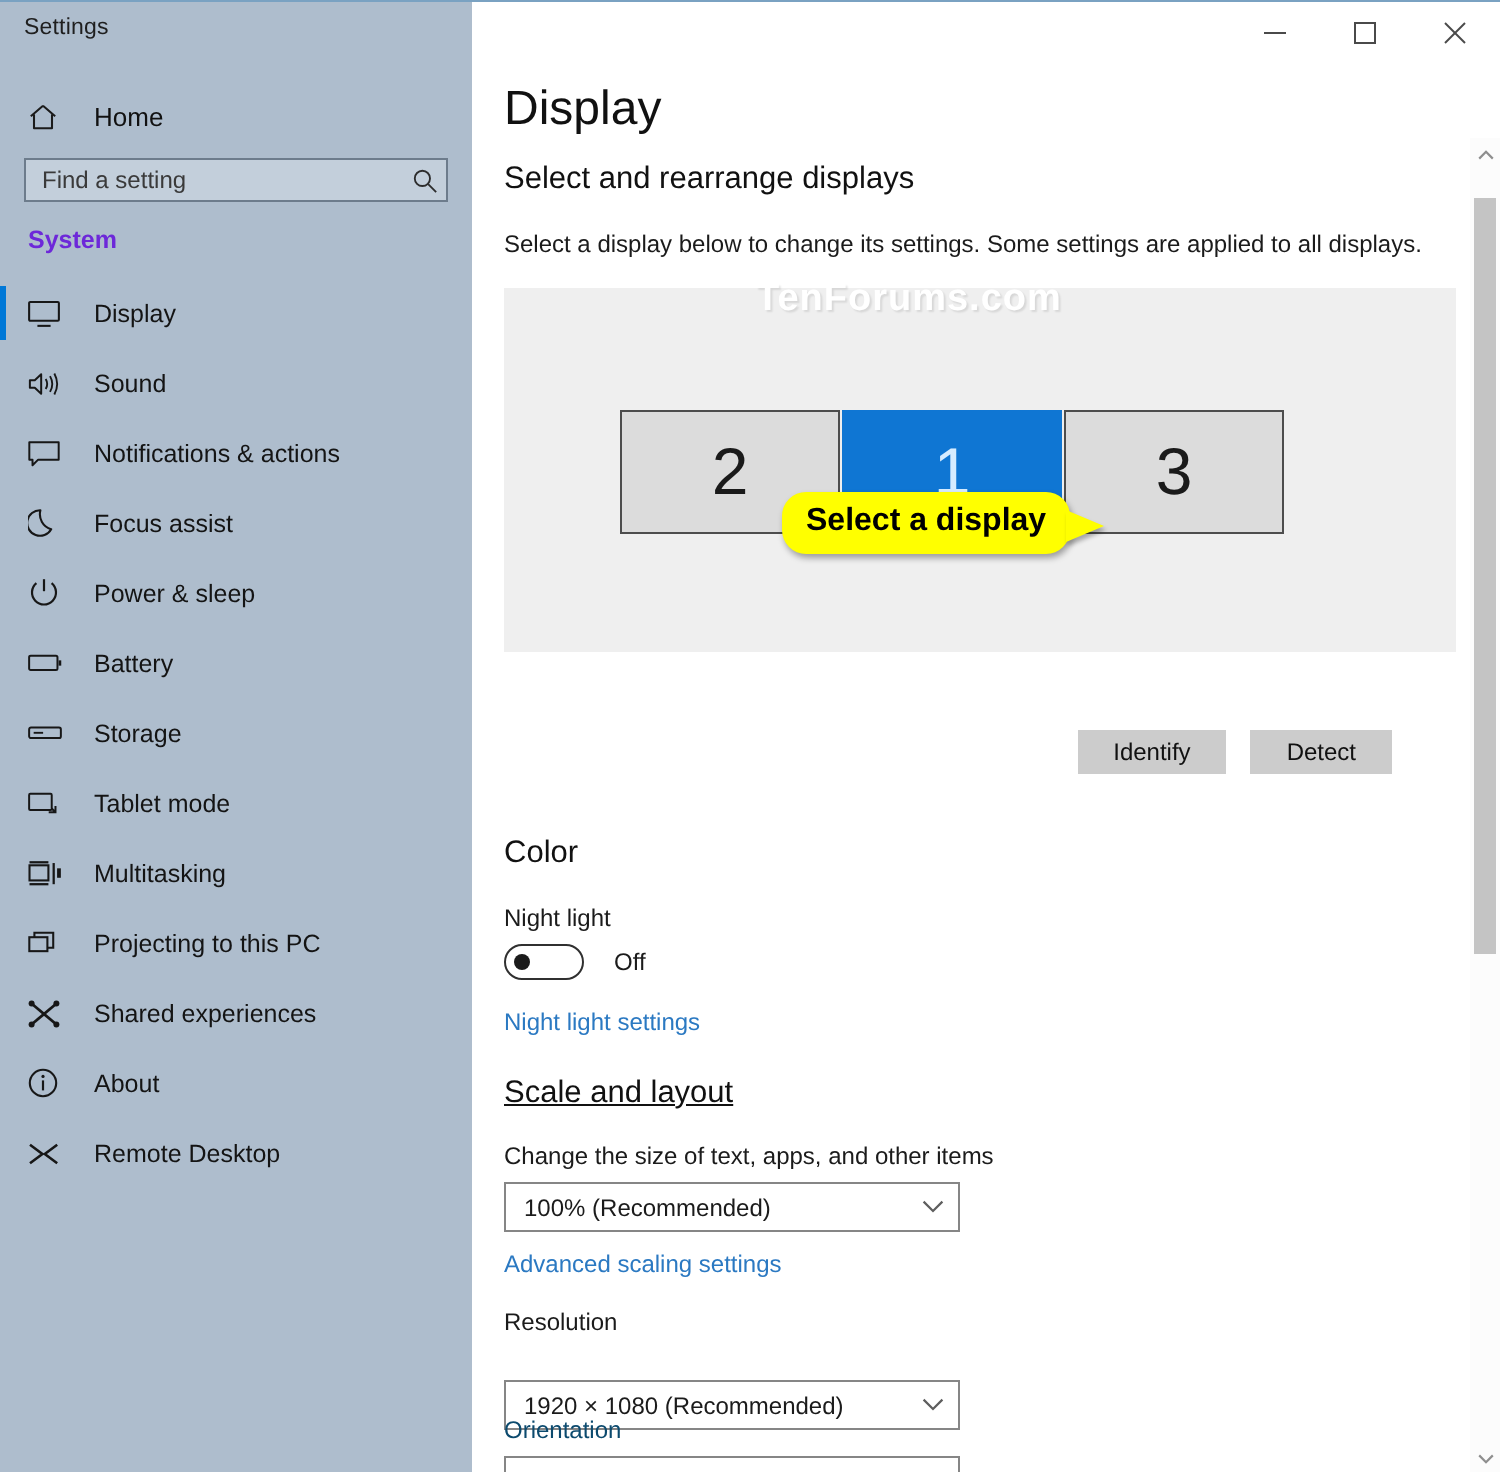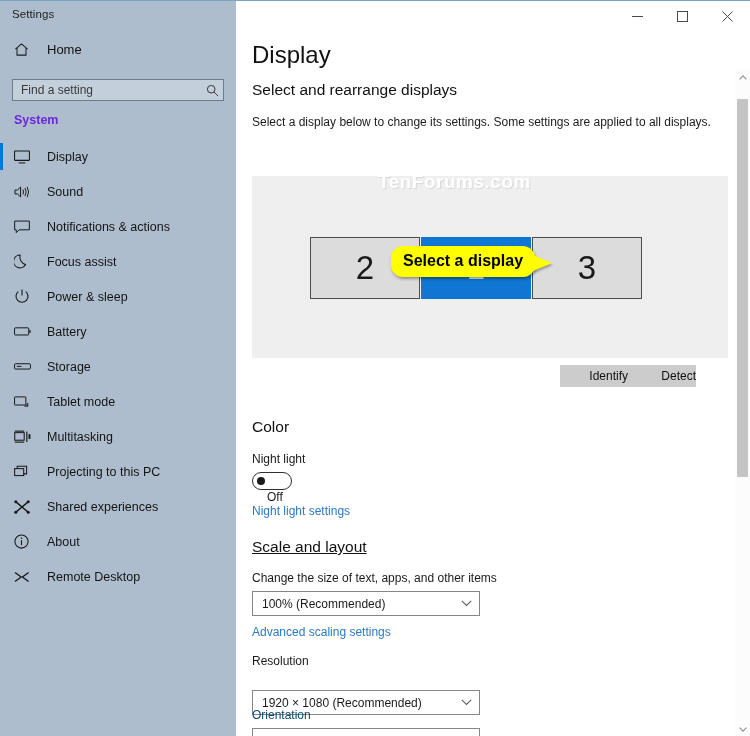--- a/index.html
+++ b/index.html
@@ -73,21 +73,21 @@
     bottom: 0;
     background: #aebdcd;
   }
   .home-row {
     position: absolute;
     top: 11px;
     left: 0;
     width: 236px;
     height: 32px;
     display: flex;
-    align-items: flex-start;
+    align-items: center;
     padding-left: 14px;
     box-sizing: border-box;
   }
   .home-row .ico {
     width: 22px;
     display: flex;
     justify-content: flex-start;
     color: #1b1b1b;
   }
   .home-row .lbl {
@@ -214,21 +214,20 @@
   }
 
   
   .arrange {
     position: absolute;
     top: 113px;
     left: 16px;
     width: 476px;
     height: 182px;
     background: #efefef;
-    margin-top: 32px;
   }
   .watermark {
     position: absolute;
     top: -5px;
     left: 126px;
     font-size: 19px;
     font-weight: bold;
     color: #ffffff;
     letter-spacing: 0.5px;
     text-shadow: 1px 1px 1px rgba(0,0,0,0.10);
@@ -301,28 +300,29 @@
     justify-content: flex-end;
   }
   .gbtn {
     background: #cccccc;
     border: none;
     color: #111;
     font-family: "Liberation Sans", sans-serif;
     font-size: 12px;
     height: 22px;
     min-width: 68px;
-    padding: 0 0;
+    padding: 0 18px;
+    margin-left: 12px;
     cursor: default;
     text-align: right;
   }
 
   .color-head  { position: absolute; top: 387px; left: 16px; }
   .nl-label    { position: absolute; top: 421px; left: 16px; font-size: 12px; color: #1b1b1b; }
-  .toggle-row  { position: absolute; top: 441px; left: 16px; display: flex; align-items: flex-start; flex-direction: column; }
+  .toggle-row  { position: absolute; top: 441px; left: 16px; display: flex; align-items: center; }
   .toggle {
     width: 40px;
     height: 18px;
     border: 1.5px solid #303030;
     border-radius: 10px;
     background: #ffffff;
     position: relative;
     box-sizing: border-box;
     cursor: default;
   }

